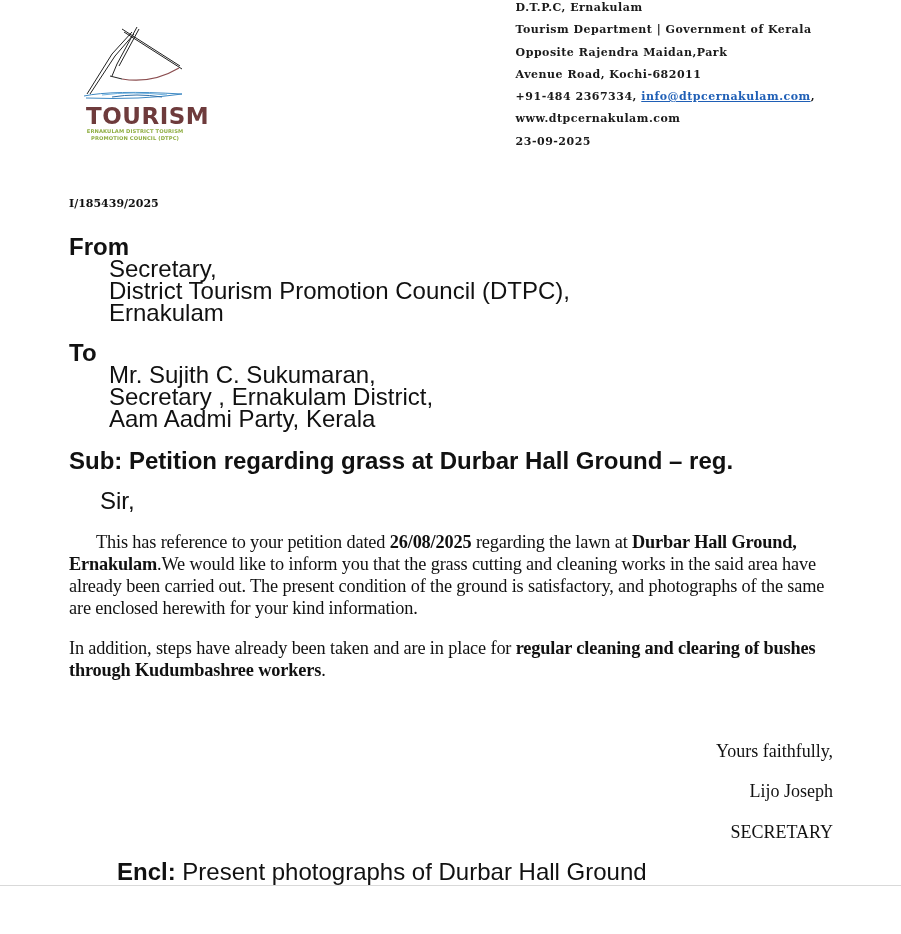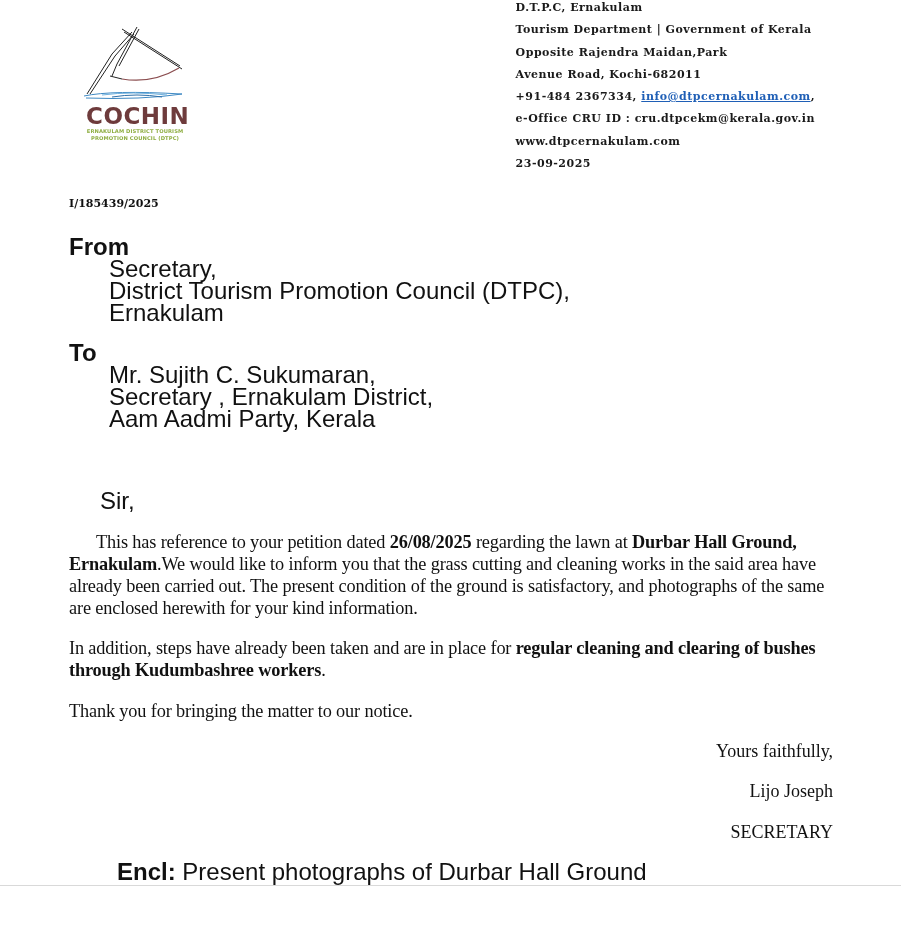--- a/index.html
+++ b/index.html
@@ -39,64 +39,63 @@
         <path d="M57 5 L37 42"></path>
         <path d="M28 52 L40 55"></path>
       </g>
       <path d="M40 55 Q70 60 97 44" fill="none" stroke="#8a4c4e" stroke-width="1.2"></path>
       <g fill="none" stroke="#3f8ac4" stroke-width="1">
         <path d="M2 72 Q30 66 100 70 Q60 76 4 74"></path>
         <path d="M20 71 Q50 67 85 71" stroke="#6fb1de"></path>
         <path d="M30 73 Q55 69 80 73" stroke="#2f6fa8"></path>
       </g>
     </svg>
-    <div class="logo-word"><span>COCHIN</span></div>
+    <div class="logo-word"><span>TOURISM</span></div>
     <div class="logo-sub">
       <div>ERNAKULAM DISTRICT TOURISM</div>
       <div>PROMOTION COUNCIL (DTPC)</div>
     </div>
   </div>
 
   <div class="header-addr">
     <div>D.T.P.C, Ernakulam</div>
     <div>Tourism Department | Government of Kerala</div>
     <div>Opposite Rajendra Maidan,Park</div>
     <div>Avenue Road, Kochi-682011</div>
     <div>
       <span>+91-484  2367334,</span>
       <a>info@dtpcernakulam.com</a><span>,</span>
     </div>
-    <div>e-Office CRU ID : cru.dtpcekm@kerala.gov.in</div>
     <div>www.dtpcernakulam.com</div>
     <div>23-09-2025</div>
   </div>
 
   <div class="ref">I/185439/2025</div>
 
   <div class="block serif" style="top:236px;">
     <div class="bold">From</div>
     <div class="indent">Secretary,</div>
     <div class="indent">District Tourism Promotion Council (DTPC),</div>
     <div class="indent">Ernakulam</div>
   </div>
 
   <div class="block serif" style="top:342px;">
     <div class="bold">To</div>
     <div class="indent">Mr. Sujith C. Sukumaran,</div>
     <div class="indent">Secretary , Ernakulam District,</div>
     <div class="indent">Aam Aadmi Party, Kerala</div>
   </div>
 
+  <div class="block serif bold" style="top:450px;">Sub: Petition regarding grass at Durbar Hall Ground – reg.</div>
 
   <div class="block serif" style="top:490px;margin-left:31px;">Sir,</div>
 
   <div class="para" style="top:531px; text-indent:27px;"><span>This has reference to your petition dated </span><b>26/08/2025</b><span> regarding the lawn at </span><b>Durbar Hall Ground, Ernakulam</b><span>.We would like to inform you that the grass cutting and cleaning works in the said area have already been carried out. The present condition of the ground is satisfactory, and photographs of the same are enclosed herewith for your kind information.</span></div>
 
   <div class="para" style="top:637px;"><span>In addition, steps have already been taken and are in place for  </span><b>regular cleaning and clearing of bushes through Kudumbashree workers</b><span>.</span></div>
 
-  <div class="para" style="top:700px;">Thank you for bringing the matter to our notice.</div>
 
   <div class="right" style="top:740px;">Yours faithfully,</div>
   <div class="right" style="top:780px;">Lijo Joseph</div>
   <div class="right" style="top:821px;">SECRETARY</div>
 
   <div class="block serif" style="top:861px;margin-left:48px;"><b>Encl:</b><span> Present photographs of Durbar Hall Ground</span></div>
 </div>
 
 </body></html>

